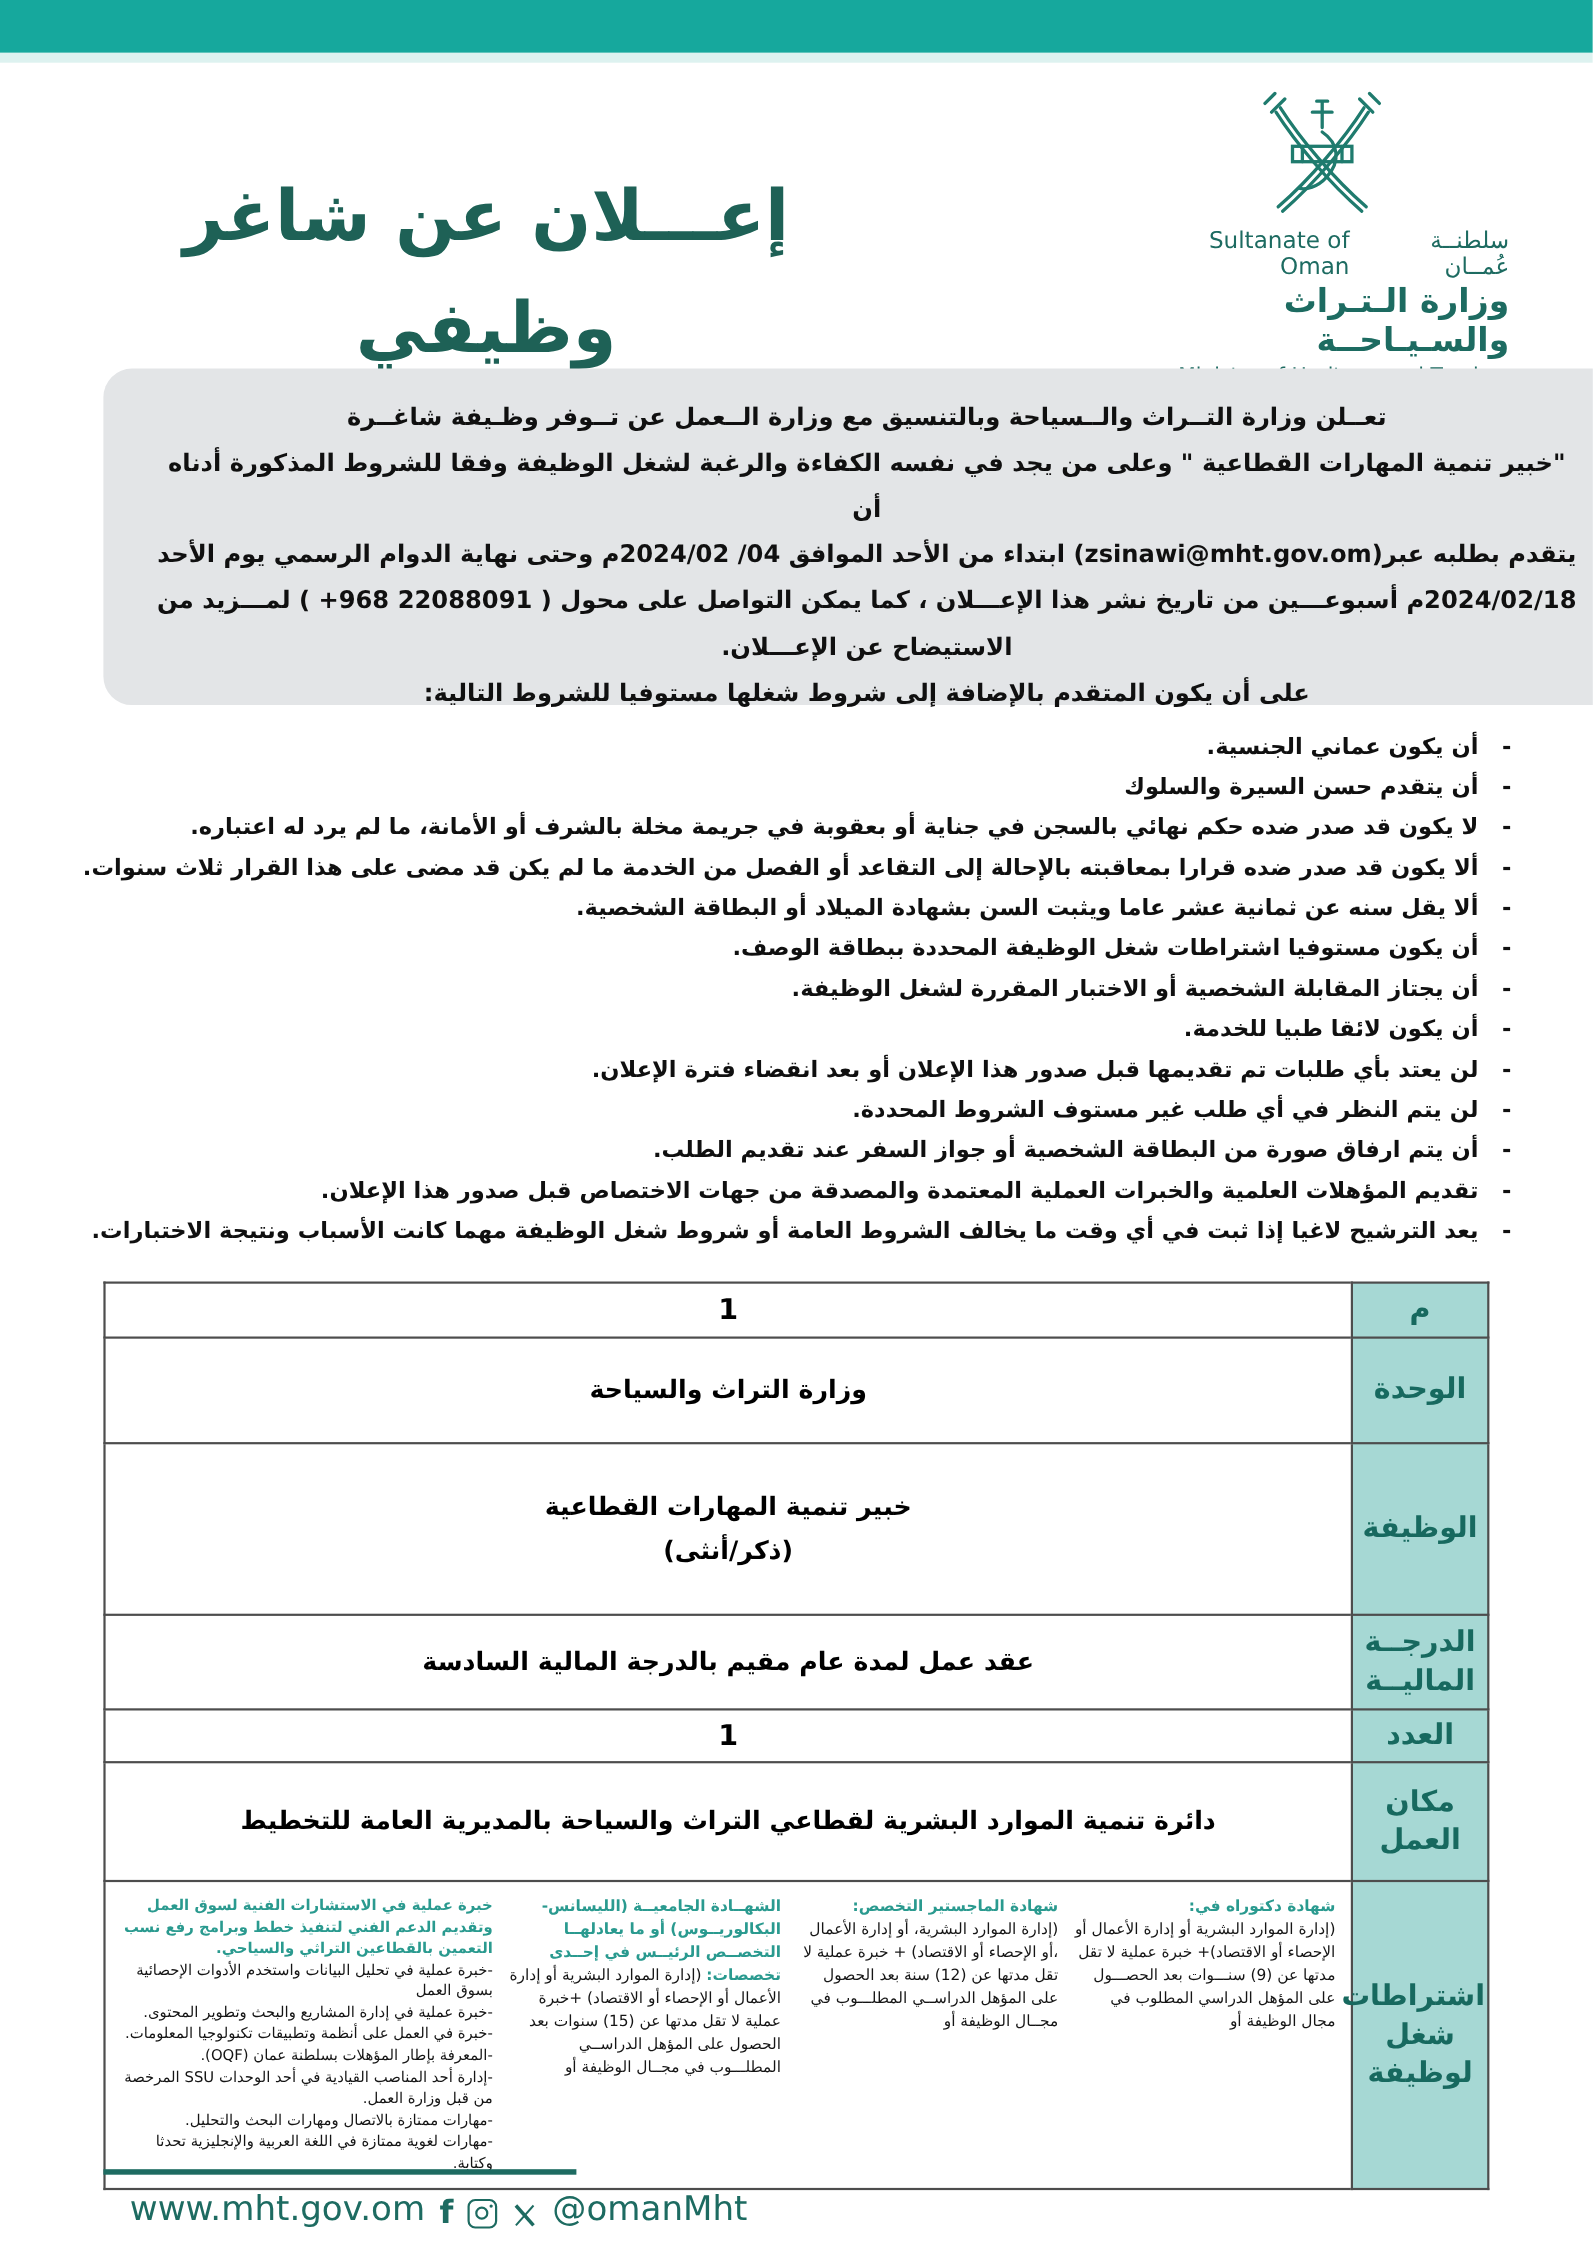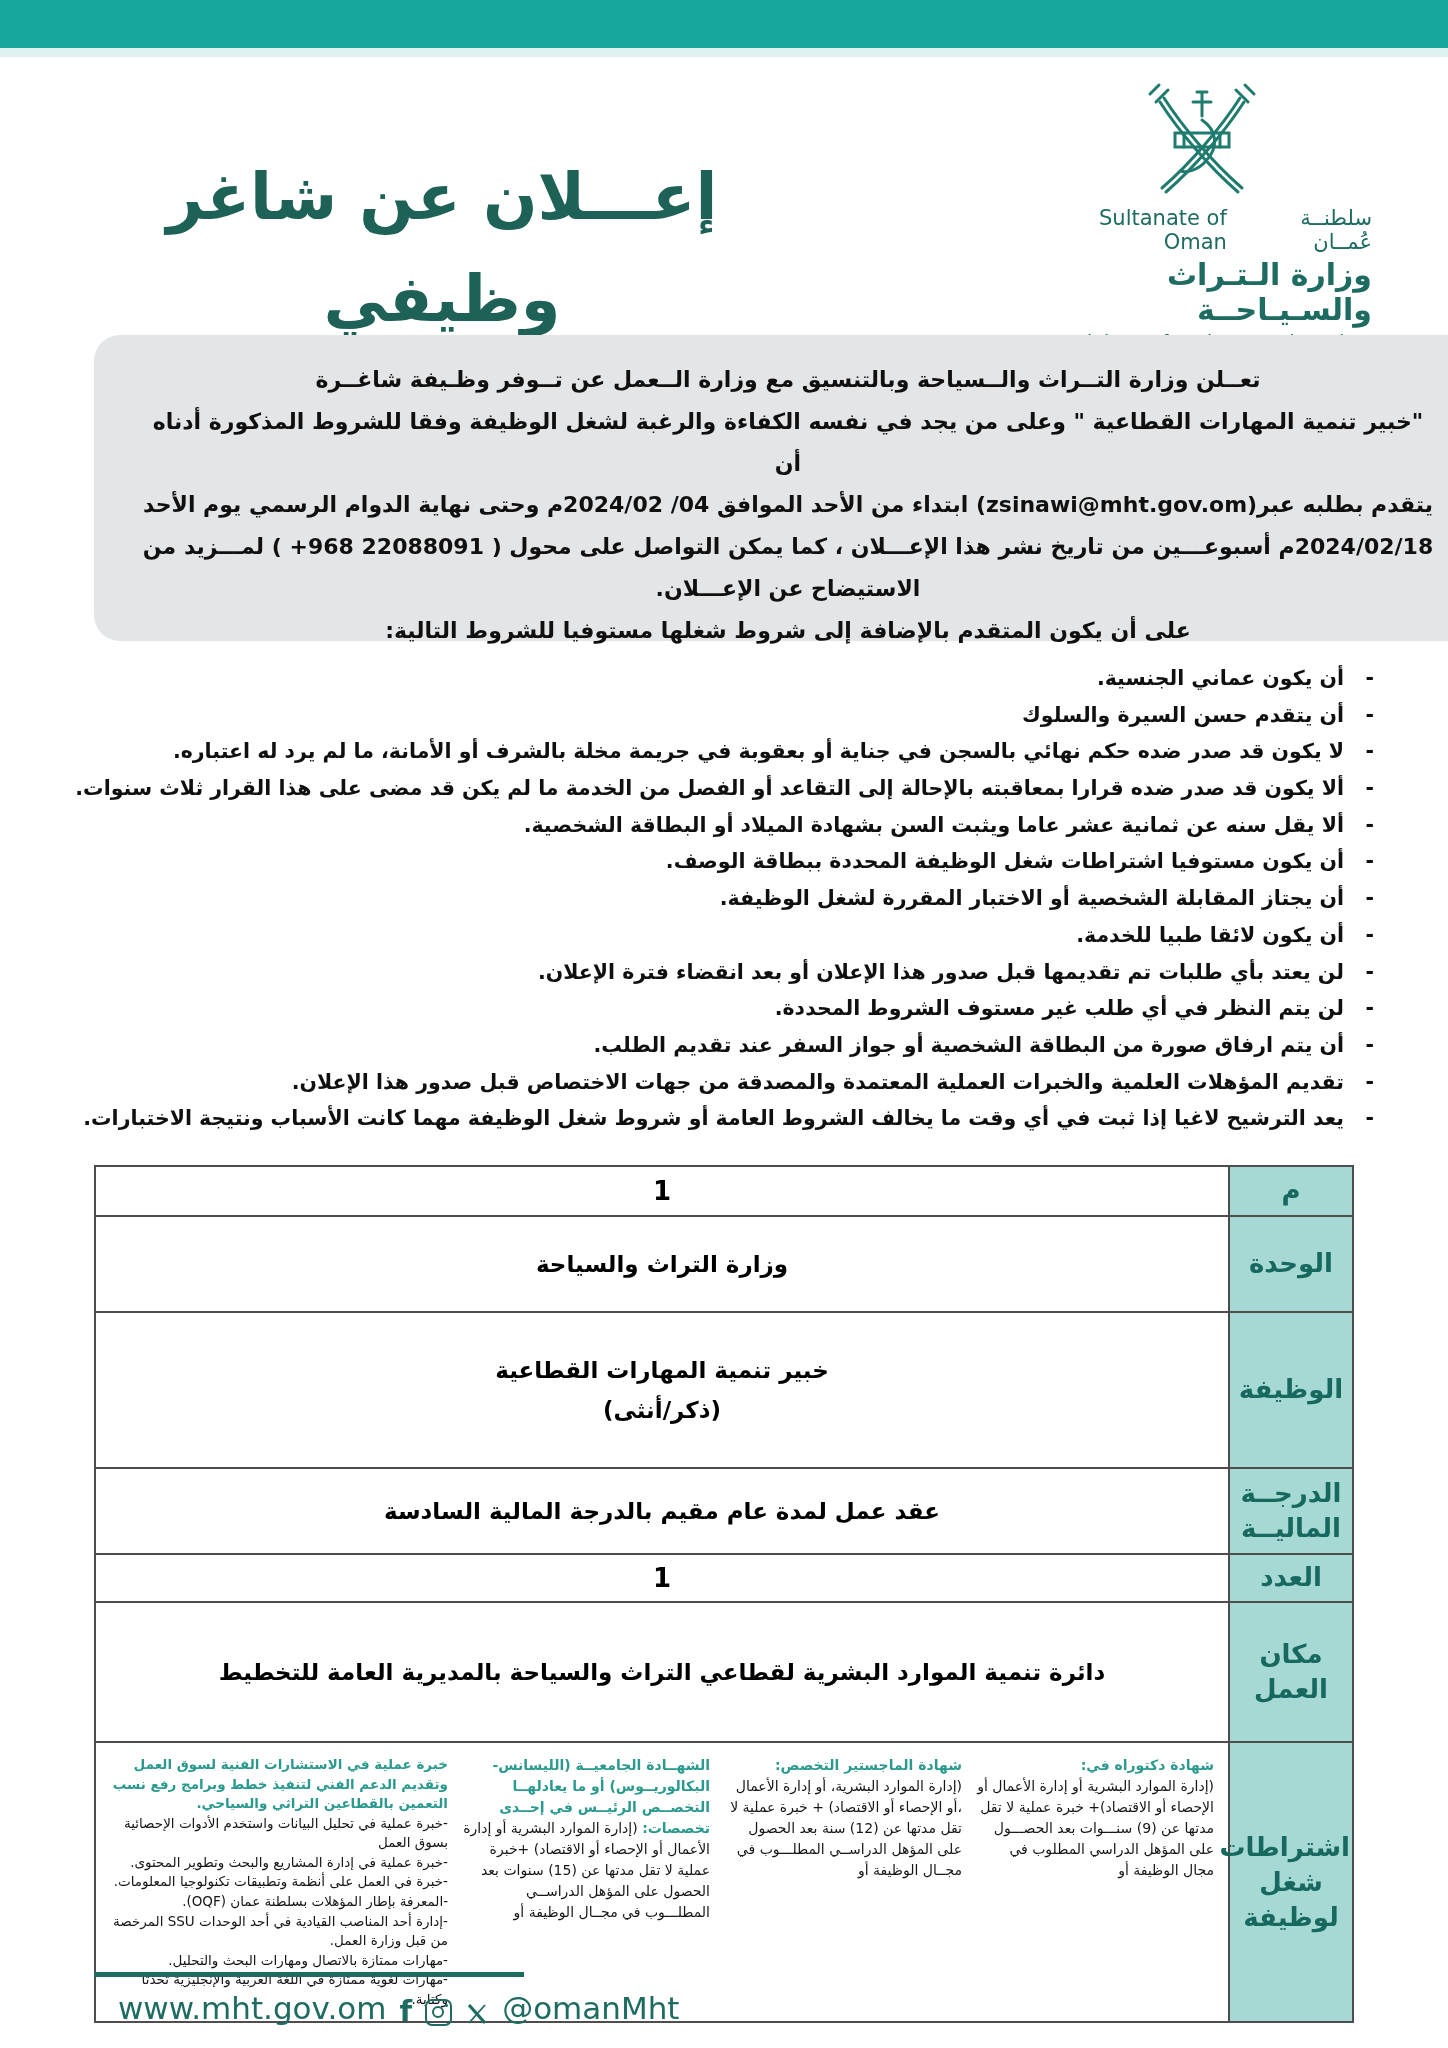--- a/index.html
+++ b/index.html
@@ -154,21 +154,21 @@
     <td class="hd">
       <div>الدرجــة</div>
       <div>الماليــة</div>
     </td>
     <td class="val">عقد عمل لمدة عام مقيم بالدرجة المالية السادسة</td>
   </tr>
   <tr style="height:48px;">
     <td class="hd">العدد</td>
     <td class="val" style="font-size:26px;">1</td>
   </tr>
-  <tr style="height:140px;">
+  <tr style="height:108px;">
     <td class="hd">
       <div>مكان</div>
       <div>العمل</div>
     </td>
     <td class="val">دائرة تنمية الموارد البشرية لقطاعي التراث والسياحة بالمديرية العامة للتخطيط</td>
   </tr>
   <tr style="height:252px;">
     <td class="hd">
       <div>اشتراطات</div>
       <div>شغل</div>

